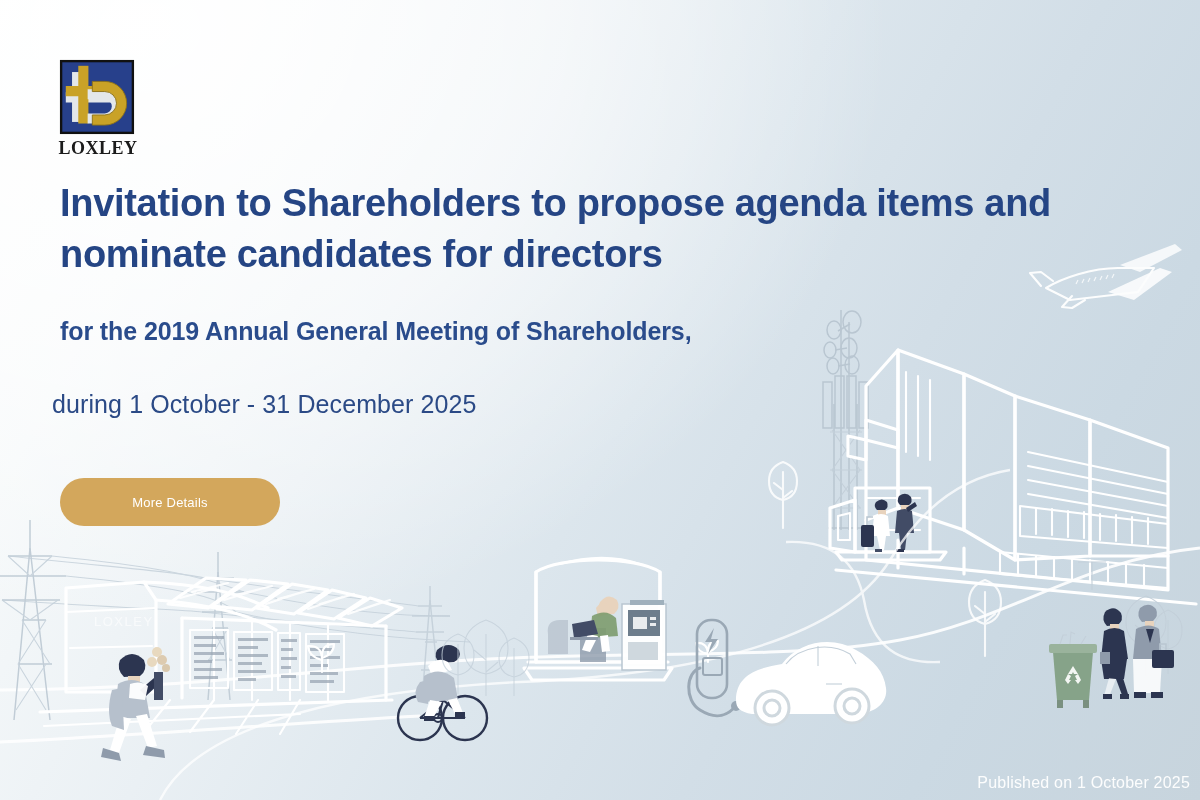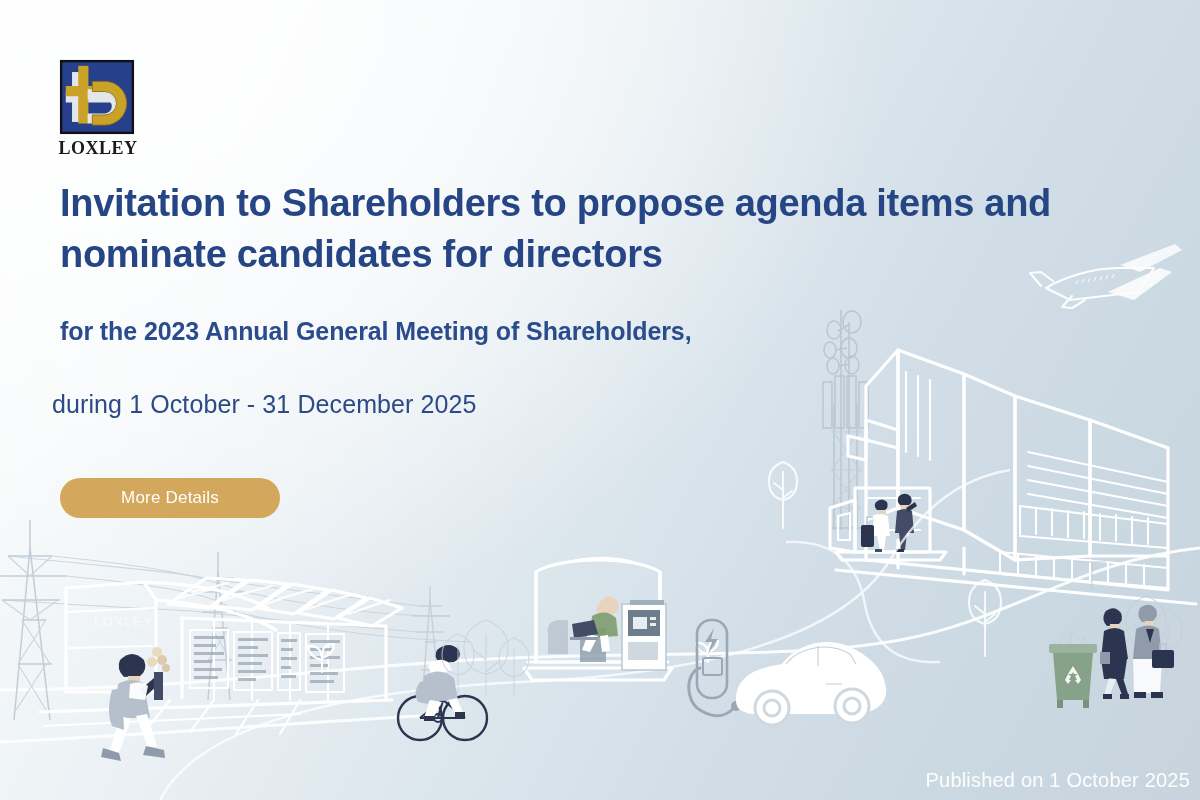--- a/index.html
+++ b/index.html
@@ -99,41 +99,41 @@
     font-weight: 500;
     letter-spacing: 0.1px;
     color: #2b4a86;
   }
 
   .cta {
     position: absolute;
     left: 60px;
     top: 478px;
     width: 220px;
-    height: 40px;
+    height: 48px;
     border: none;
     border-radius: 28px;
     background: #d3a75c;
     color: #ffffff;
     font-family: "Liberation Sans", sans-serif;
-    font-size: 17px;
+    font-size: 13px;
     font-weight: 500;
     letter-spacing: 0.2px;
     cursor: pointer;
     display: flex;
     align-items: center;
     justify-content: center;
     padding: 0;
   }
 
   .published {
     position: absolute;
     right: 10px;
     bottom: 8px;
-    font-size: 20px;
+    font-size: 16px;
     font-weight: 400;
     color: #ffffff;
     letter-spacing: 0.2px;
     opacity: .96;
   }
 </style>
 </head>
 <body>
 
 <div class="banner">
@@ -562,20 +562,20 @@
 
       <path d="M38 40 h22 a22 22 0 0 1 0 44 h-22 v-13 h22 a9 9 0 0 0 0 -18 h-22 Z" fill="#e3e7ea"></path>
 
       <path d="M44 30 h16 a28 28 0 0 1 0 56 h-16 v-13 h16 a15 15 0 0 0 0 -30 h-16 Z" fill="#c9a227"></path>
       <path d="M44 30 h16 a28 28 0 0 1 0 56 h-16 v-13 h16 a15 15 0 0 0 0 -30 h-16 Z" fill="none" stroke="#8f7318" stroke-width="1.2"></path>
     </svg>
     <div class="logo-word">LOXLEY</div>
   </div>
 
   <h1 class="headline">Invitation to Shareholders to propose agenda items and nominate candidates for directors</h1>
-  <p class="subhead">for the 2023 Annual General Meeting of Shareholders,</p>
+  <p class="subhead">for the 2019 Annual General Meeting of Shareholders,</p>
   <p class="daterange">during 1 October - 31 December 2025</p>
 
   <button class="cta">More Details</button>
 
   <div class="published">Published on 1 October 2025</div>
 
 </div>
 
 </body></html>

